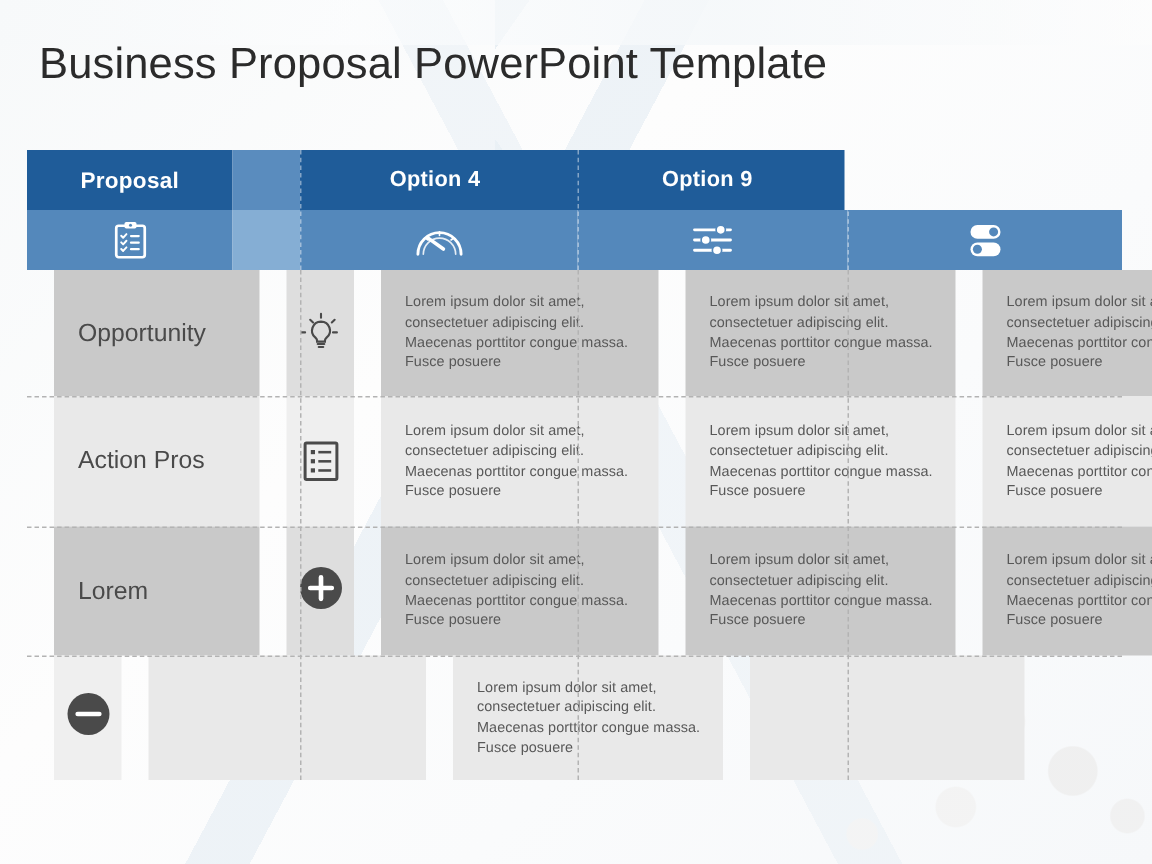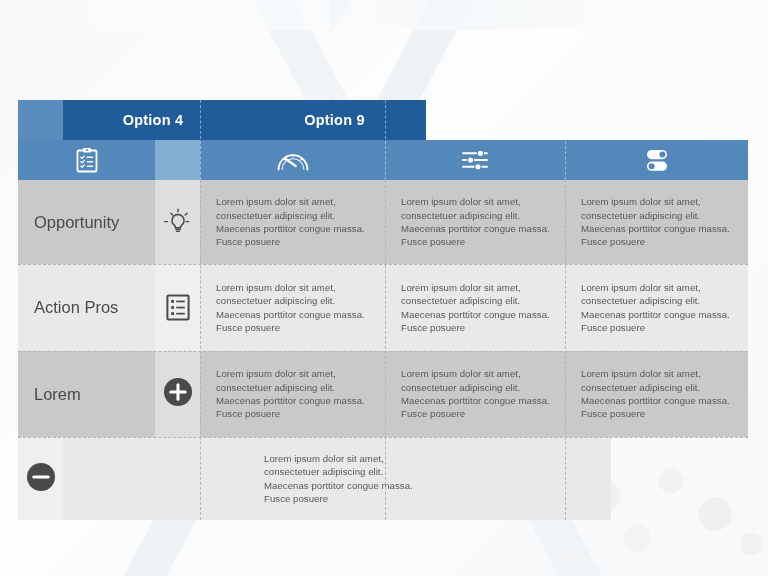--- a/index.html
+++ b/index.html
@@ -162,20 +162,21 @@
   .row-light .cell-label,
   .row-light .cell-c1,
   .row-light .cell-c2,
   .row-light .cell-c3 { background: #e9e9e9; }
   .row-light .cell-gutter { background: #efefef; }
 
   .body-row > div {
     box-sizing: border-box;
     display: flex;
     align-items: center;
+    margin-left: 18px;
   }
   .body-row .cell-label {
     padding-left: 16px;
     color: #4a4a4a;
     font-size: 16.5px;
     font-weight: normal;
   }
   .body-row .cell-gutter { justify-content: center; }
   .body-row .cell-c1,
   .body-row .cell-c2,
@@ -216,24 +217,28 @@
 <body>
 
 <div id="slide">
 
   <div class="bg-layer bg-wash"></div>
   <div class="bg-layer bg-diag-1"></div>
   <div class="bg-diag-2"></div>
   <div class="bg-topstrip"></div>
   <div class="bg-blot"></div>
 
+  <div id="title">Business Proposal PowerPoint Template</div>
 
   <div id="table">
 
     <div class="hdr-row hdr-titles">
+      <div class="cell-label">
+        <span class="hdr-title-text">Proposal</span>
+      </div>
       <div class="cell-gutter"></div>
       <div class="cell-c2">
         <span class="hdr-title-text">Option 4</span>
       </div>
       <div class="cell-c3">
         <span class="hdr-title-text">Option 9</span>
       </div>
     </div>
 
     <div class="hdr-row hdr-icons">

